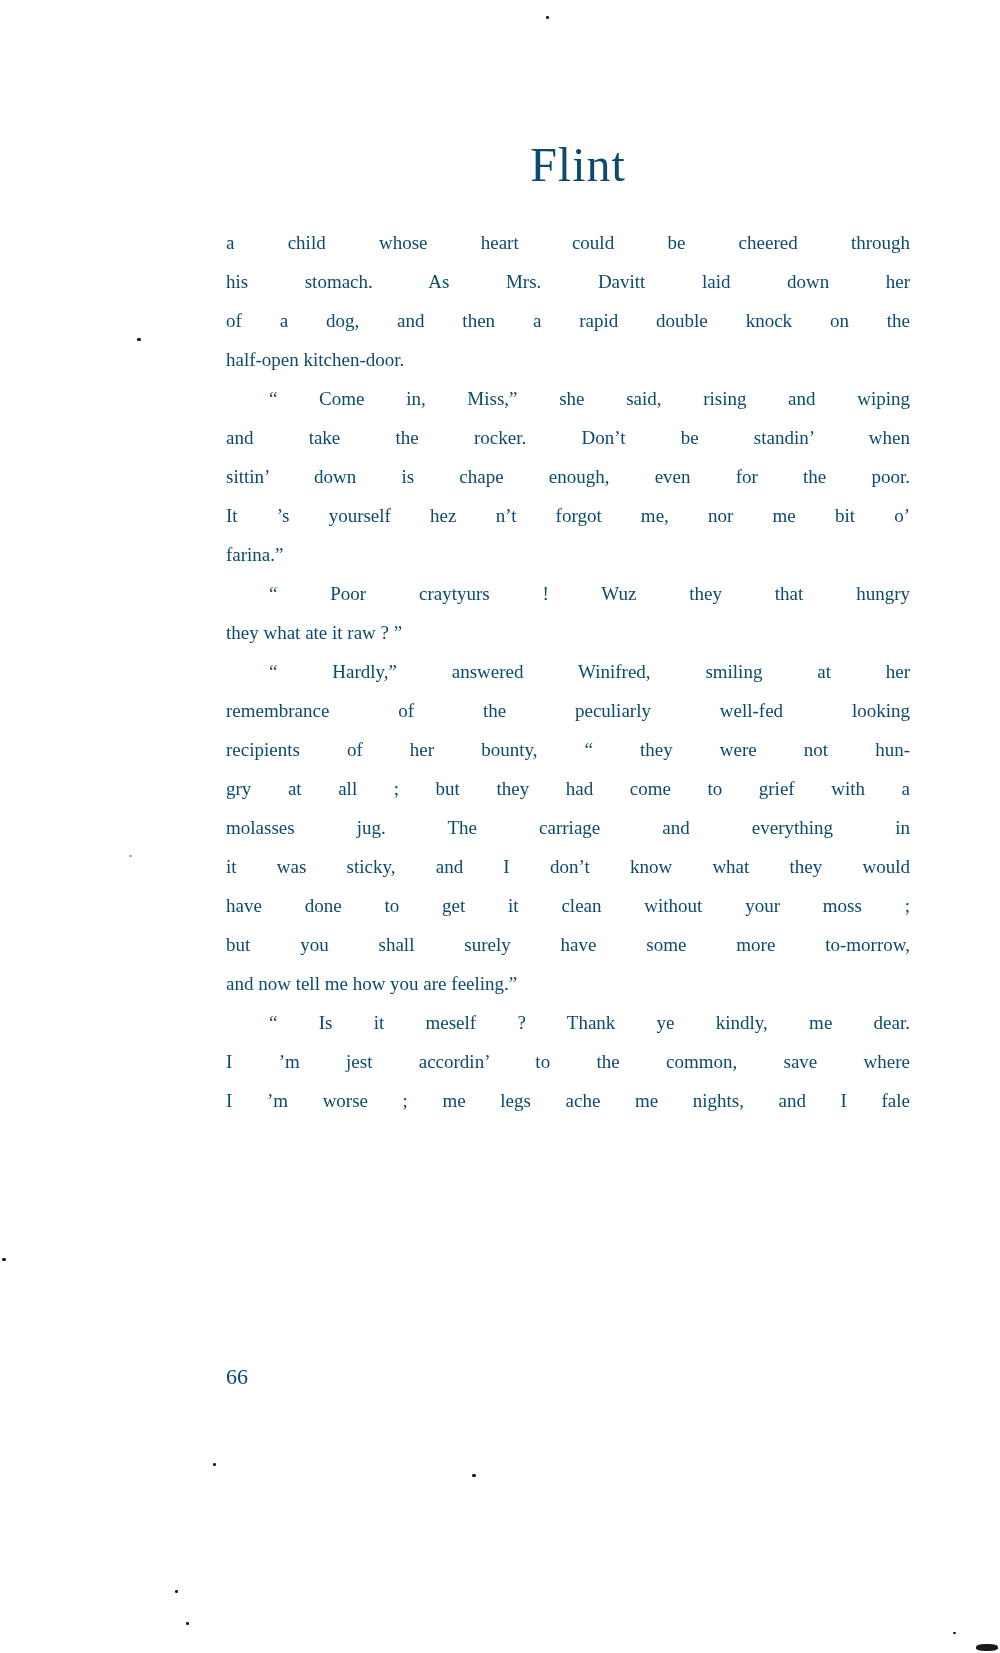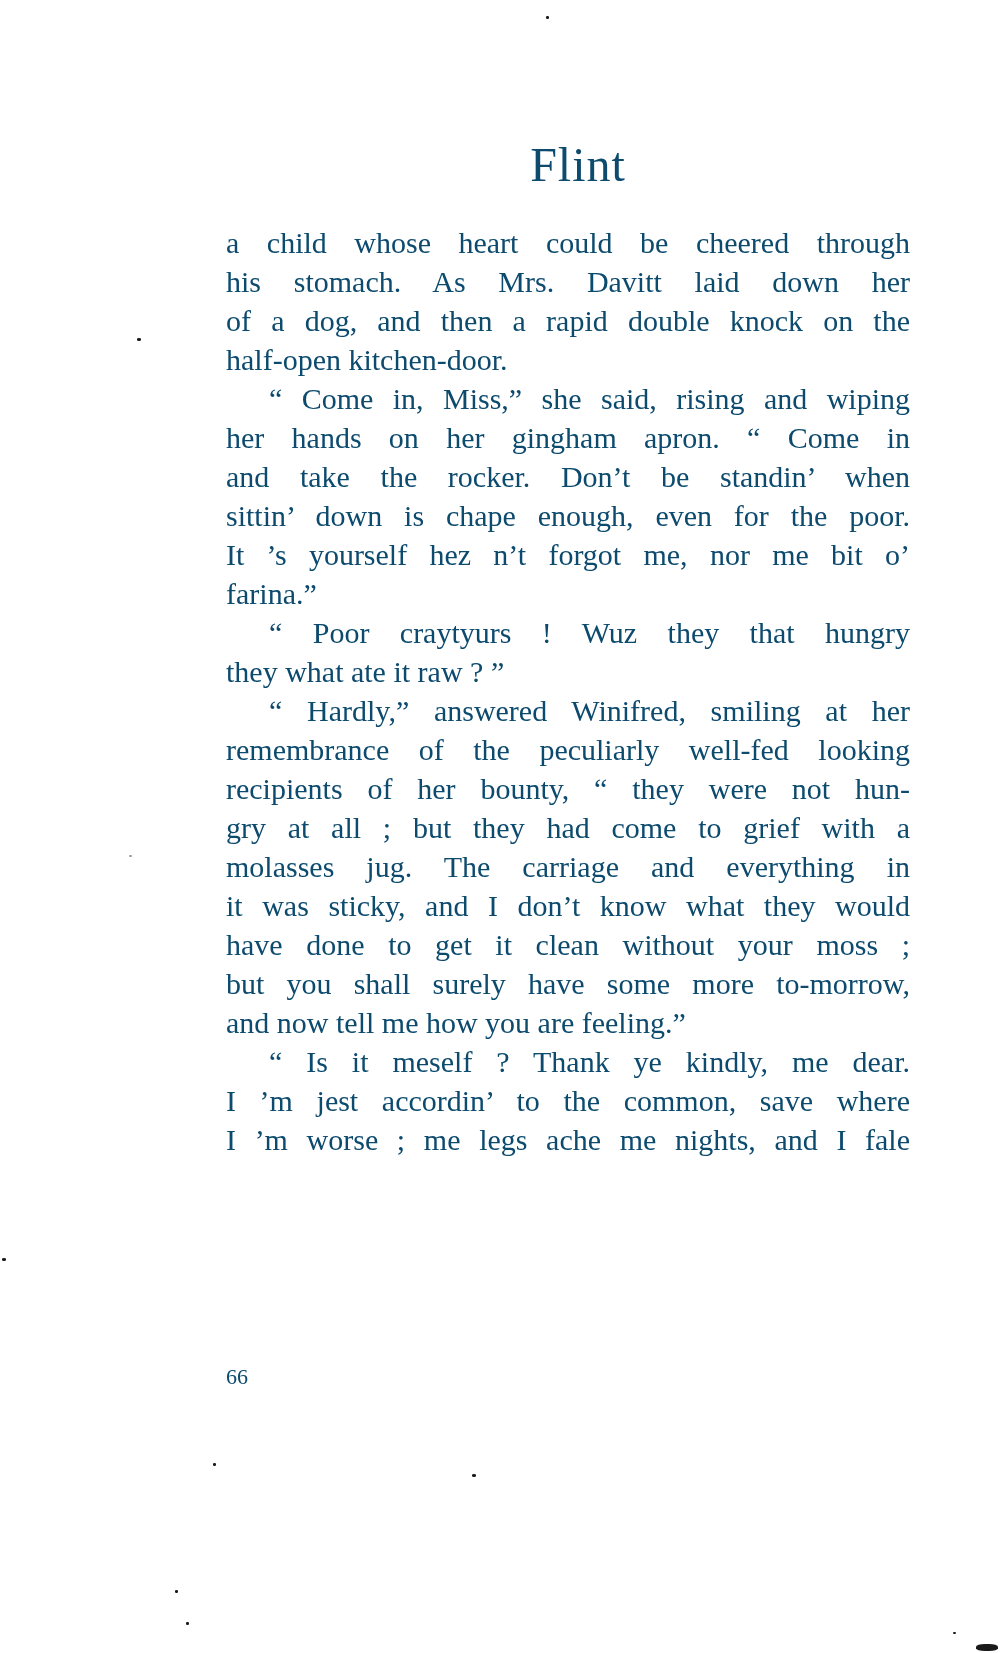--- a/index.html
+++ b/index.html
@@ -19,21 +19,21 @@
     line-height:48px;
     text-align:center;
     letter-spacing:1px;
   }
   .page-body {
     position:absolute;
     left:226px; top:223px; width:684px;
   }
   .para { margin:0; }
   .line {
-    font-size:30px;
+    font-size:19px;
     line-height:39px;
     white-space:normal;
     text-align:justify;
     text-align-last:justify;
   }
   .line.para-end { text-align-last:left; }
   .line.first { text-indent:43px; }
   .folio {
     position:absolute;
     left:226px; top:1357px; width:684px;
@@ -55,21 +55,20 @@
 
   <div class="page-body">
       <div class="para">
         <div class="line">a child whose heart could be cheered through</div>
         <div class="line">his stomach.  As Mrs. Davitt laid down her</div>
         <div class="line">of a dog, and then a rapid double knock on the</div>
         <div class="line para-end">half-open kitchen-door.</div>
       </div>
       <div class="para">
         <div class="line first">“ Come in, Miss,” she said, rising and wiping</div>
-        <div class="line">her hands on her gingham apron.  “ Come in</div>
         <div class="line">and take the rocker.  Don’t be standin’ when</div>
         <div class="line">sittin’ down is chape enough, even for the poor.</div>
         <div class="line">It ’s yourself hez n’t forgot me, nor me bit o’</div>
         <div class="line para-end">farina.”</div>
       </div>
       <div class="para">
         <div class="line first">“ Poor craytyurs !   Wuz they that hungry</div>
         <div class="line para-end">they what ate it raw ? ”</div>
       </div>
       <div class="para">

